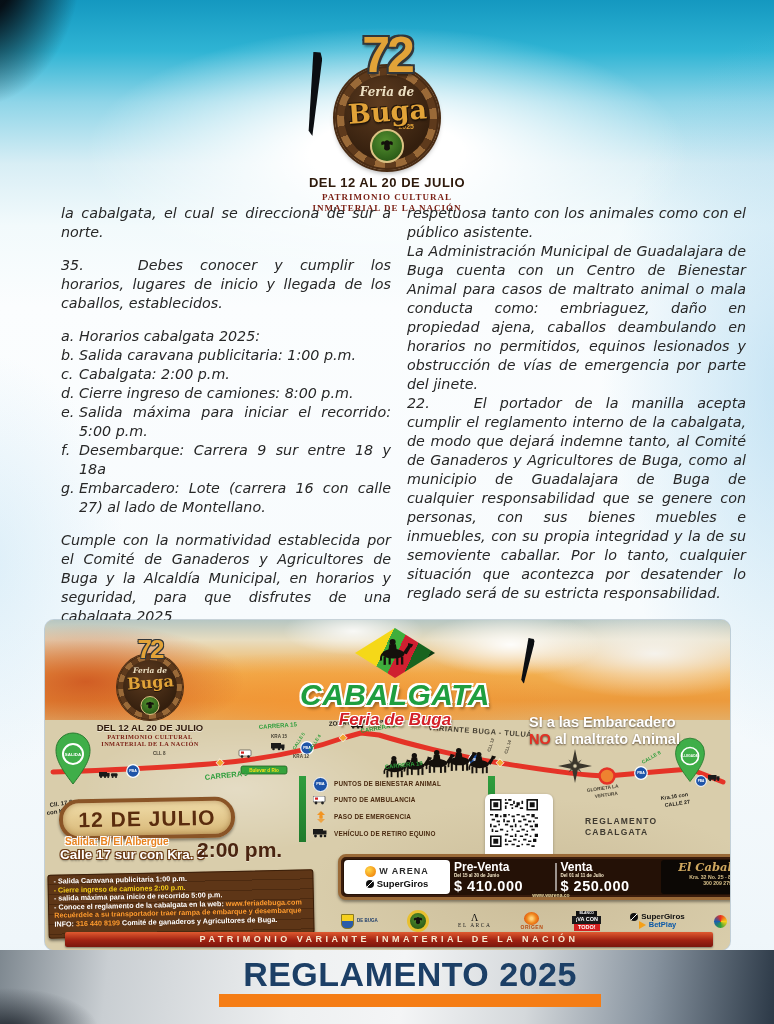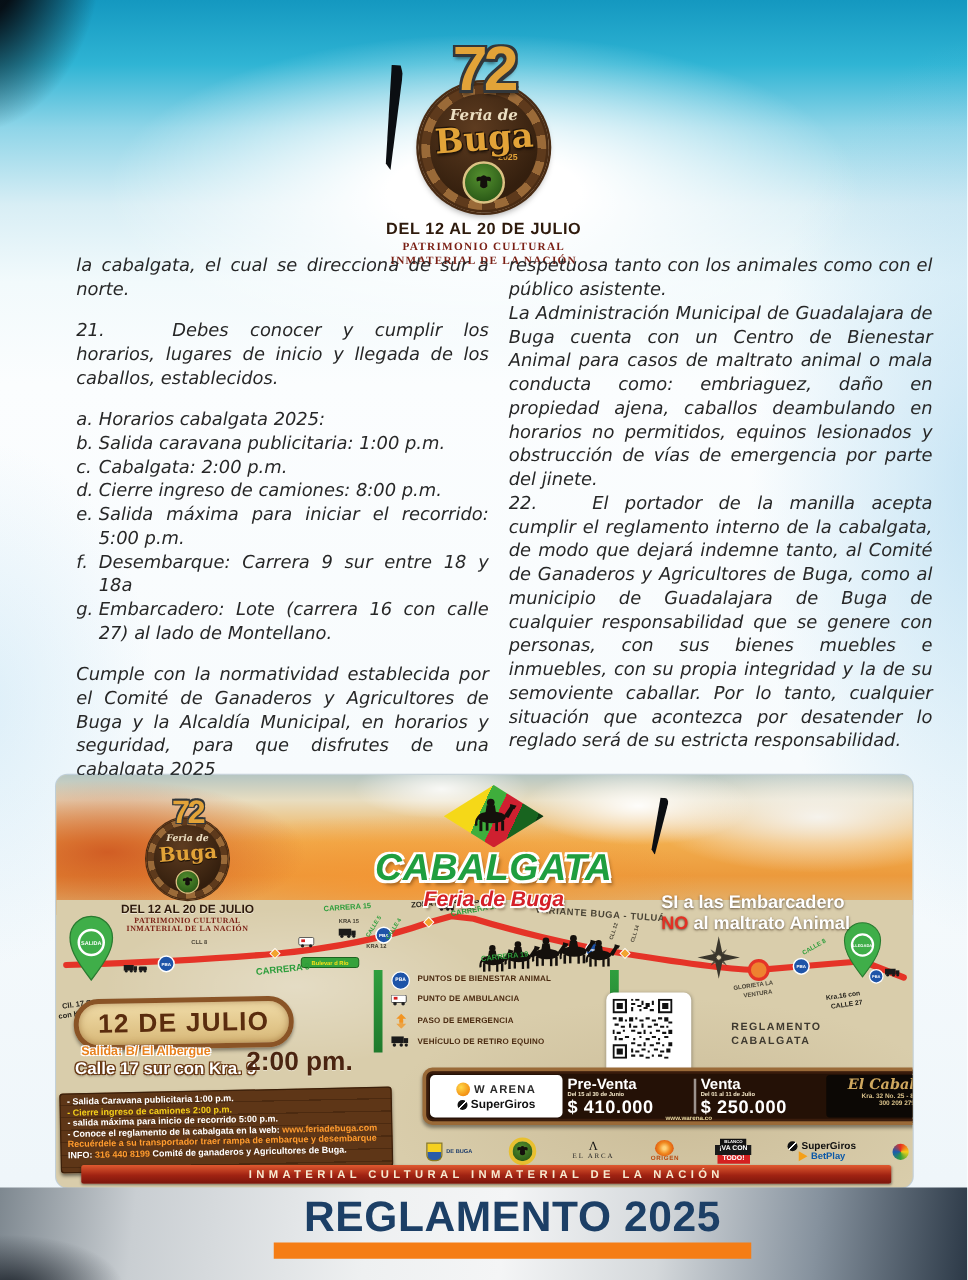--- a/index.html
+++ b/index.html
@@ -220,21 +220,21 @@
     <div class="em-dates">DEL 12 AL 20 DE JULIO</div>
     <div class="em-pat">
       <div>PATRIMONIO CULTURAL</div>
       <div>INMATERIAL DE LA NACIÓN</div>
     </div>
   </div>
 
   <div class="cols">
     <div class="col-l">
       <p>la cabalgata, el cual se direcciona de sur a norte.</p>
-      <p><span>21.</span><span class="sp21"></span><span>Debes conocer y cumplir los horarios, lugares de inicio y llegada de los caballos, establecidos.</span></p>
+      <p><span>35.</span><span class="sp21"></span><span>Debes conocer y cumplir los horarios, lugares de inicio y llegada de los caballos, establecidos.</span></p>
       <ul class="abc">
         <li>
             <span class="li-k">a.</span>
             <span class="li-v">Horarios cabalgata 2025:</span>
           </li>
         <li>
             <span class="li-k">b.</span>
             <span class="li-v">Salida caravana publicitaria: 1:00 p.m.</span>
           </li>
         <li>
@@ -570,21 +570,21 @@
             <span class="sg2">SuperGiros</span>
           </div>
         <div class="sp">
             <span class="bp-tri"></span>
             <span class="bp-t">BetPlay</span>
           </div>
       </div>
       <div class="ball"></div>
     </div>
 
-    <div class="banner">INMATERIAL CULTURAL INMATERIAL DE LA NACIÓN</div>
+    <div class="banner">PATRIMONIO VARIANTE INMATERIAL DE LA NACIÓN</div>
   </div>
 
   <div class="footer">
     <div class="footer-col">
       <div class="footer-title">REGLAMENTO 2025</div>
       <div class="footer-bar"></div>
     </div>
   </div>
 
 </div>

